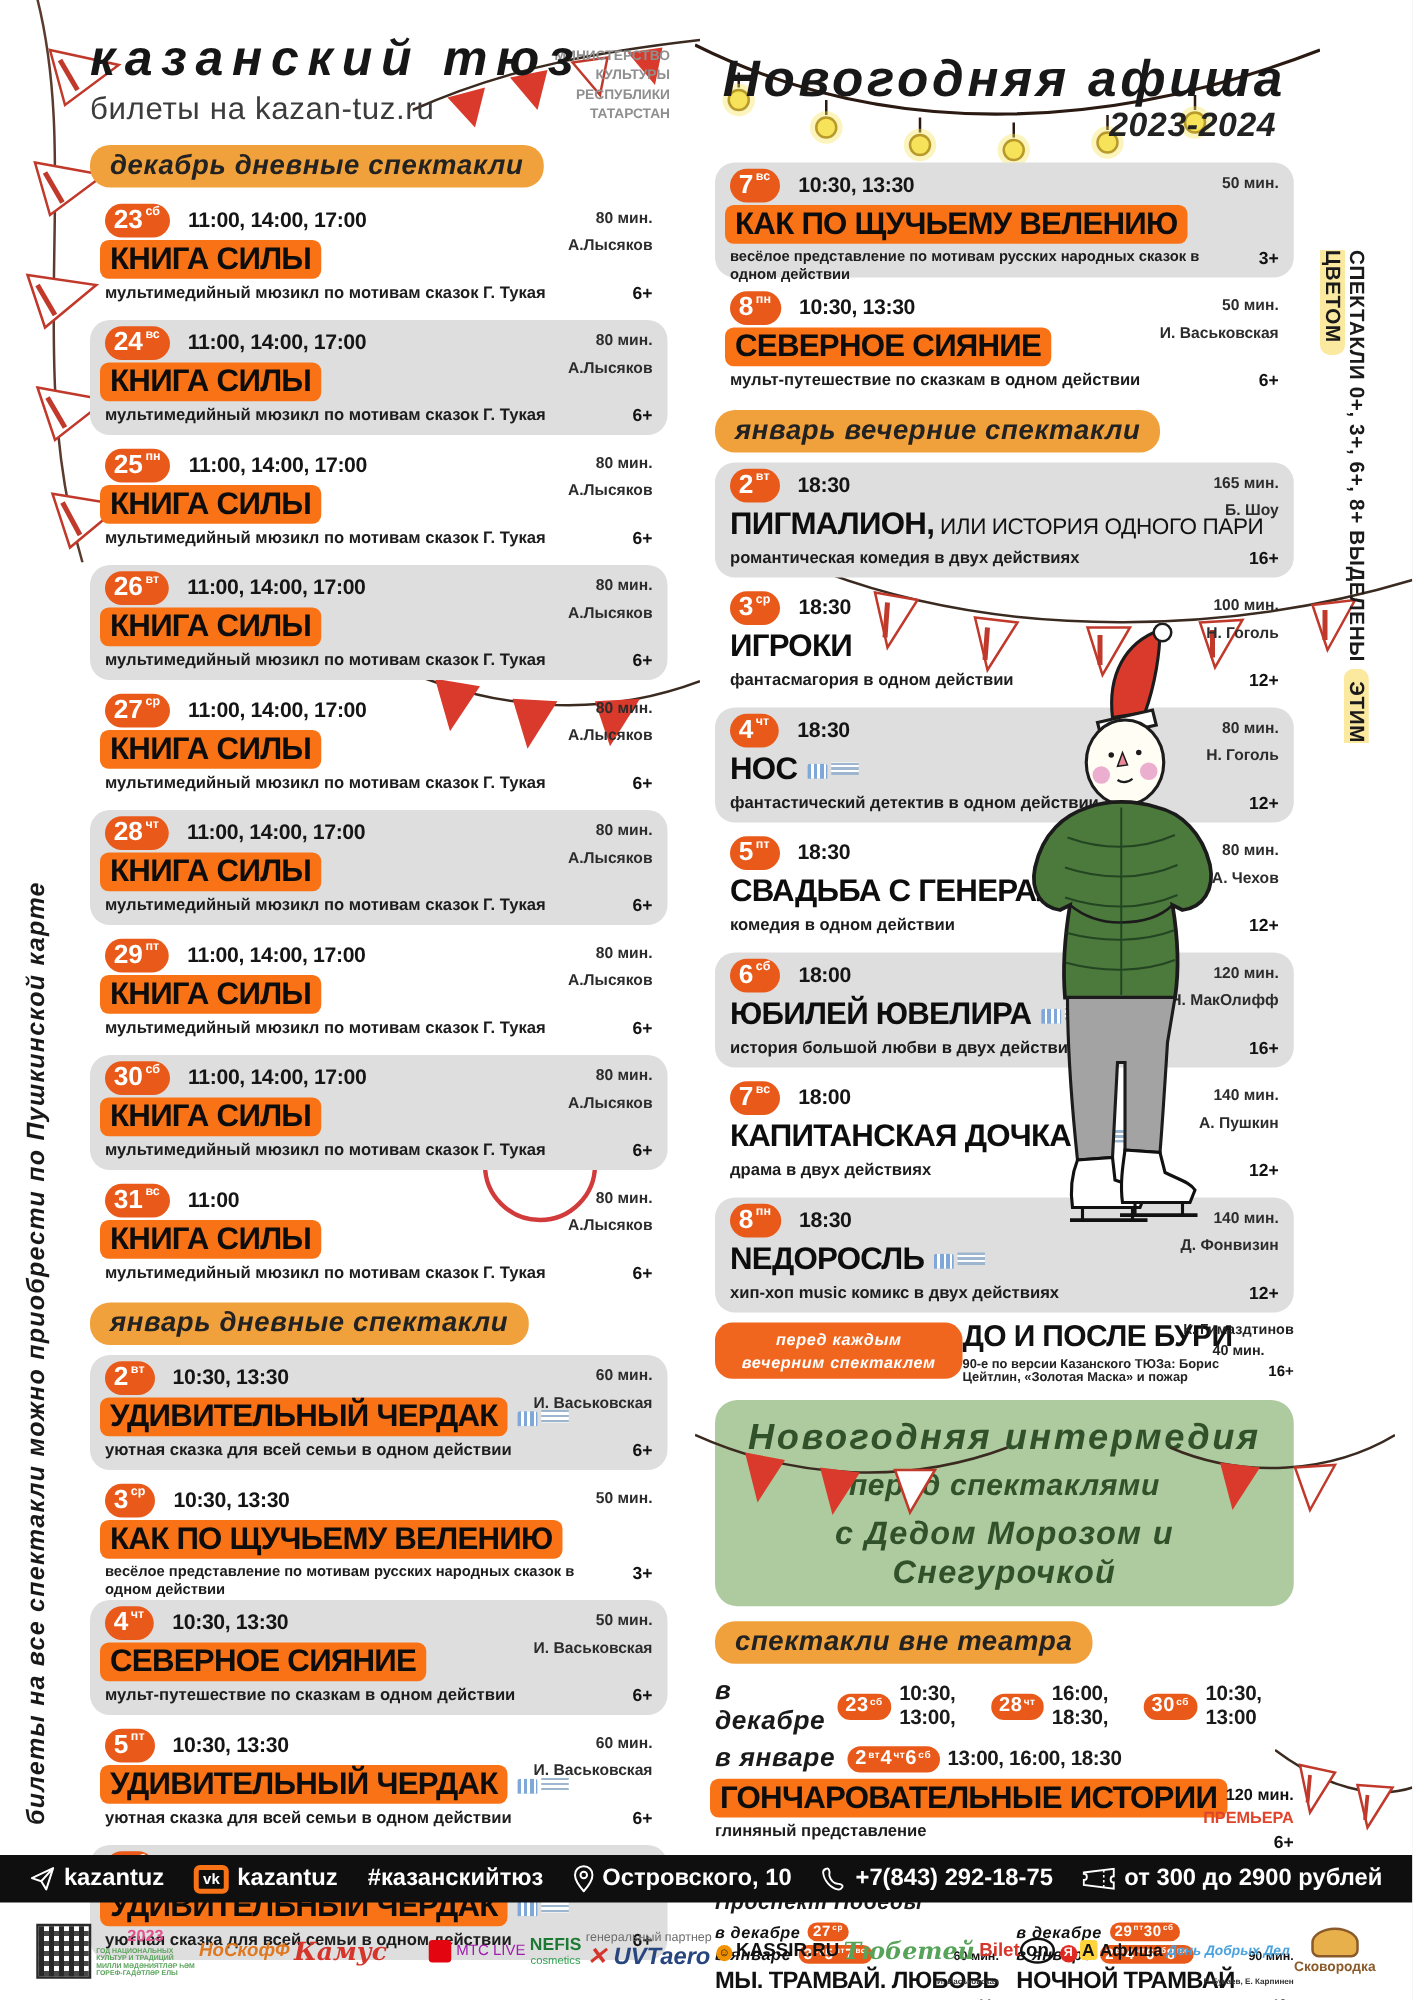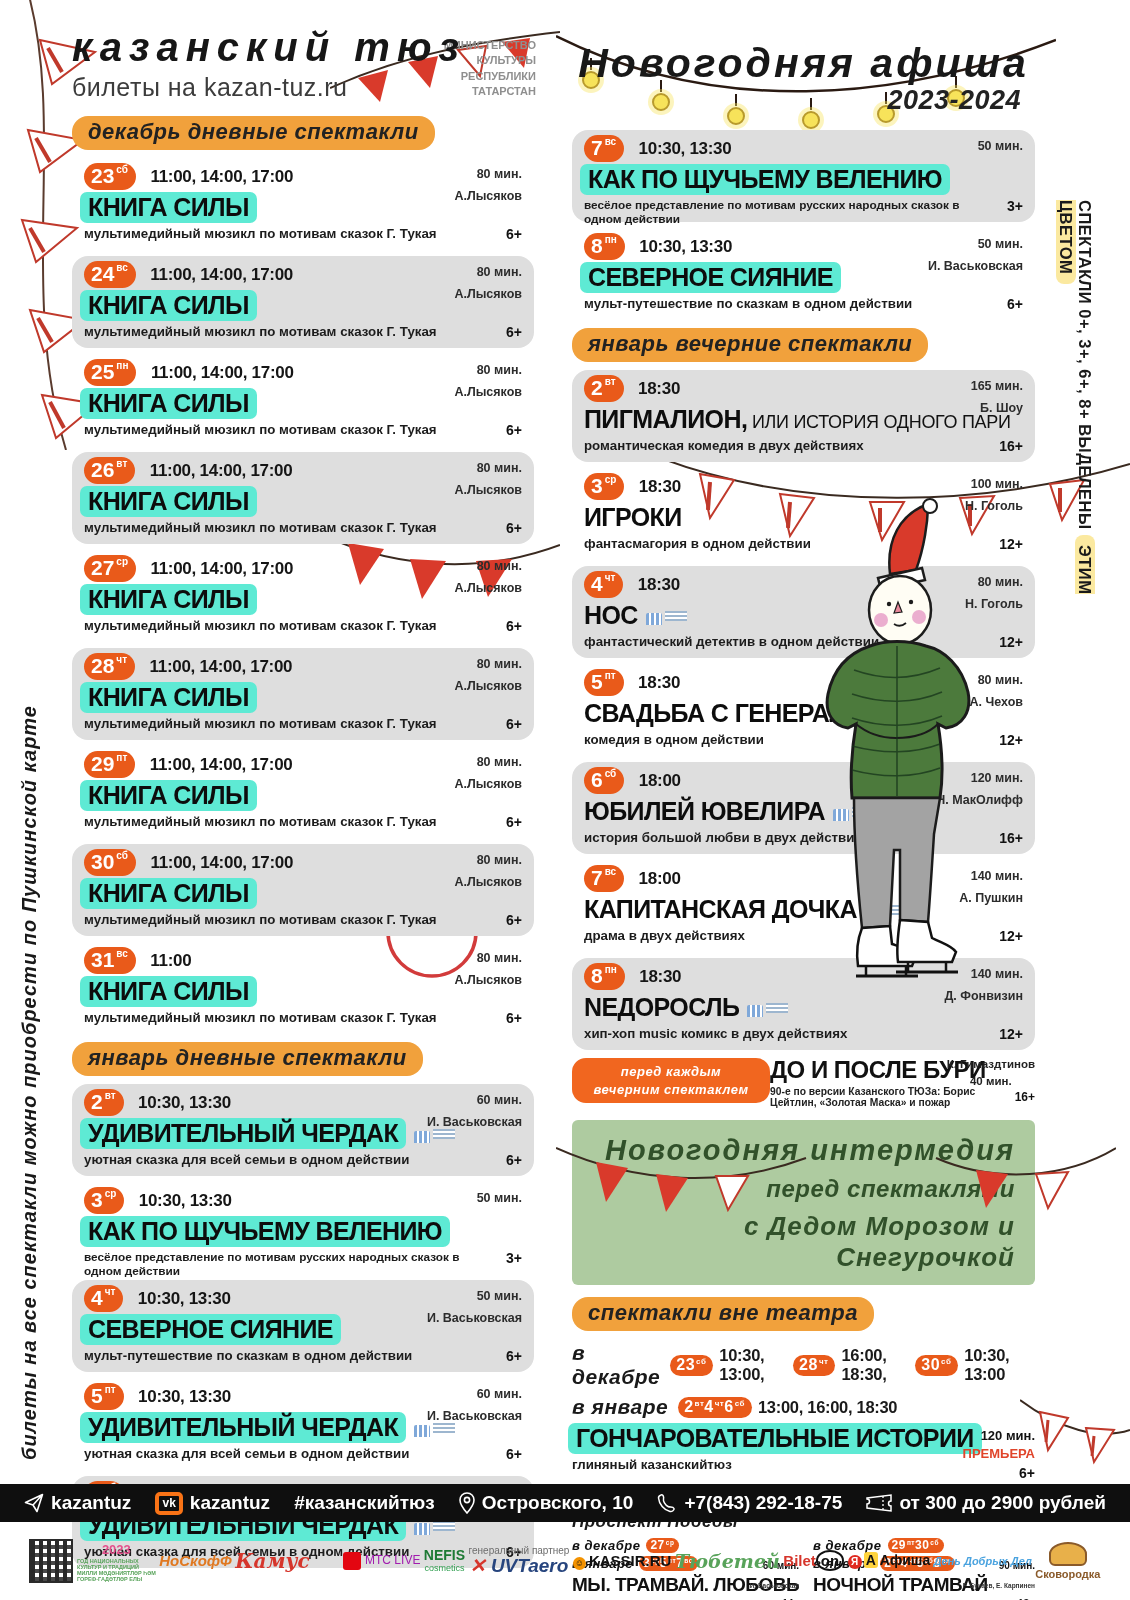--- a/index.html
+++ b/index.html
@@ -29,21 +29,21 @@
   .entry.gray{background:#DEDEDE;}
   .badge{display:inline-flex;align-items:flex-start;background:#E95A1A;color:#fff;
          border-radius:15px;padding:2px 8px 4px 7px;margin-right:10px;vertical-align:middle;}
   .badge .num{font-size:21px;font-weight:bold;line-height:1;font-style:normal;}
   .badge .dow{font-size:10px;font-weight:bold;font-style:normal;margin-left:2px;line-height:1;}
   .times{font-size:17px;font-weight:bold;color:#151515;vertical-align:middle;letter-spacing:-.3px;}
   .dur{position:absolute;right:12px;top:9px;font-size:12.5px;font-weight:bold;color:#2c2c2c;}
   .author{position:absolute;right:12px;top:31px;font-size:12.5px;font-weight:bold;color:#2c2c2c;}
   .trow{margin-top:4px;white-space:nowrap;}
   .title{font-size:25px;font-weight:bold;letter-spacing:-.6px;color:#0d0d0d;line-height:1.1;}
-  .title.hl{background:#5eead4;border-radius:7px;padding:1px 8px 2px;margin-left:-4px;}
+  .title.hl{background:#f97316;border-radius:7px;padding:1px 8px 2px;margin-left:-4px;}
   .title2{font-size:18px;font-weight:normal;letter-spacing:-.3px;}
   .erow3{display:flex;justify-content:space-between;margin-top:4px;}
   .desc{font-size:13.3px;font-weight:bold;color:#1c1c1c;}
   .age{font-size:14px;font-weight:bold;color:#111;margin-left:8px;}
 
   
   .pushkin{display:inline-block;vertical-align:middle;margin-left:8px;}
   .pushkin .b1{display:inline-block;width:16px;height:12px;background:#7fa8d9;
      -webkit-mask:none;border-radius:2px 2px 0 0;
      background-image:repeating-linear-gradient(90deg,#7fa8d9 0 3px,#fff 3px 5px);}
@@ -53,21 +53,21 @@
   
   .storm{position:relative;height:58px;margin:2px 0 4px;}
   .storm .sbadge{position:absolute;left:0;top:2px;width:178px;background:#F1661F;color:#fff;
       border-radius:14px;padding:5px 10px;font-size:13px;line-height:1.35;text-align:center;}
   .storm .stitle{position:absolute;left:198px;top:0;font-size:24px;font-weight:bold;letter-spacing:-.5px;}
   .storm .sdesc{position:absolute;left:198px;top:30px;width:250px;font-size:10.3px;font-weight:bold;color:#222;}
   .storm .smeta{position:absolute;right:0;top:0;text-align:center;font-size:11.5px;font-weight:bold;color:#222;line-height:1.5;}
   .storm .sage{position:absolute;right:0;top:34px;font-size:12px;font-weight:bold;}
 
   
-  .green{background:#AECBA0;border-radius:6px;padding:14px 20px 12px;text-align:right;
+  .green{background:#AECBA0;border-radius:18px;padding:14px 20px 12px;text-align:center;
          color:#31512A;margin:6px 0 10px;}
   .green .g1{font-size:29px;letter-spacing:2px;}
   .green .g2{font-size:24px;margin-top:8px;}
   .green .g3{font-size:26px;margin-top:8px;letter-spacing:1px;}
 
   
   .outline{font-size:20px;margin:2px 0 6px;color:#1a1a1a;display:flex;align-items:center;flex-wrap:nowrap;}
   .outline .lbl{margin-right:10px;font-size:21px;}
   .mbadge{display:inline-flex;align-items:flex-start;background:#E95A1A;color:#fff;border-radius:12px;
           padding:2px 7px 3px 6px;margin:0 6px 0 0;}
@@ -722,21 +722,21 @@
           <i class="dow">чт</i>
         <b class="num">6</b>
           <i class="dow">сб</i>
       </span>
       <span class="otime">13:00, 16:00, 18:30</span>
     </div>
 
     <div class="gonch">
       <div class="trow" style="margin-top:0;"><span class="title hl">ГОНЧАРОВАТЕЛЬНЫЕ ИСТОРИИ</span></div>
       <div class="erow3" style="width:330px;">
-          <span class="desc">глиняный казанскийтюз</span>
+          <span class="desc">глиняный представление</span>
         </div>
       <span class="gmeta"><span>120 мин.</span><br><span class="prem">ПРЕМЬЕРА</span></span>
       <span class="gage">6+</span>
     </div>
 
     <div class="audio hand">
       <span>аудиоспектакли в трамвае в</span> <span class="atime">23:00</span> <span>на ст. м. Проспект Победы</span>
     </div>
 
     <div class="trams">

